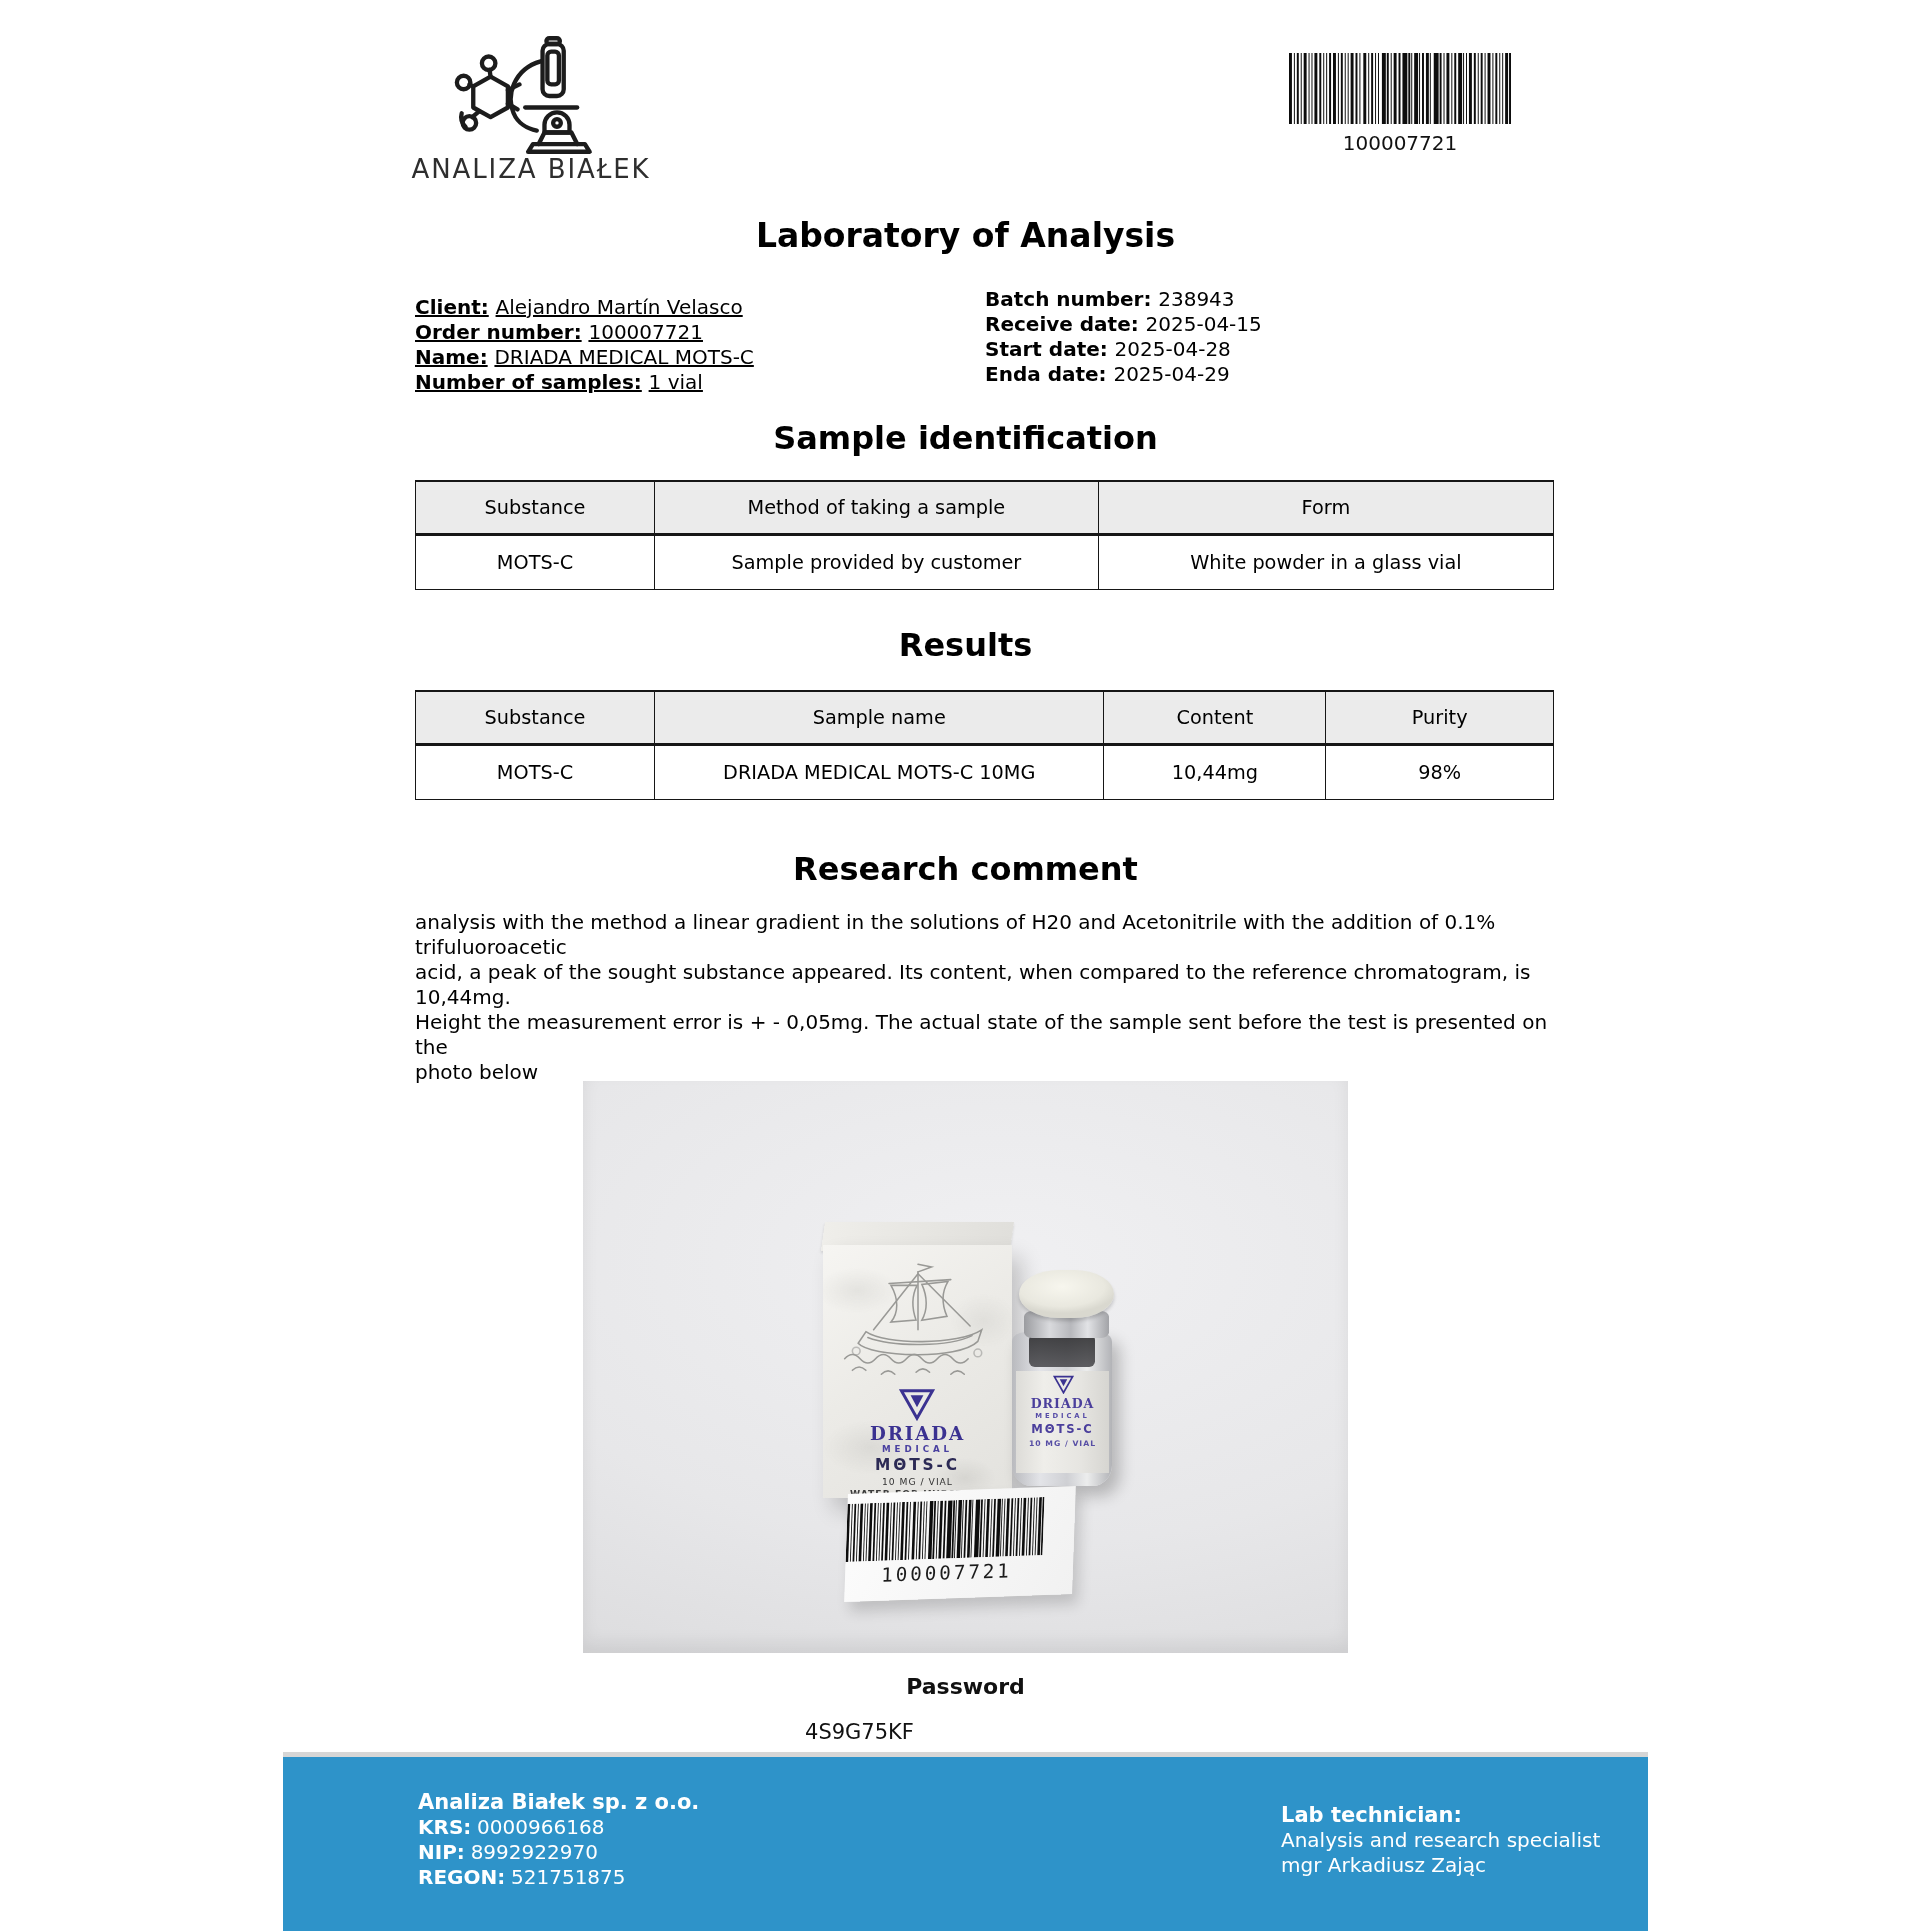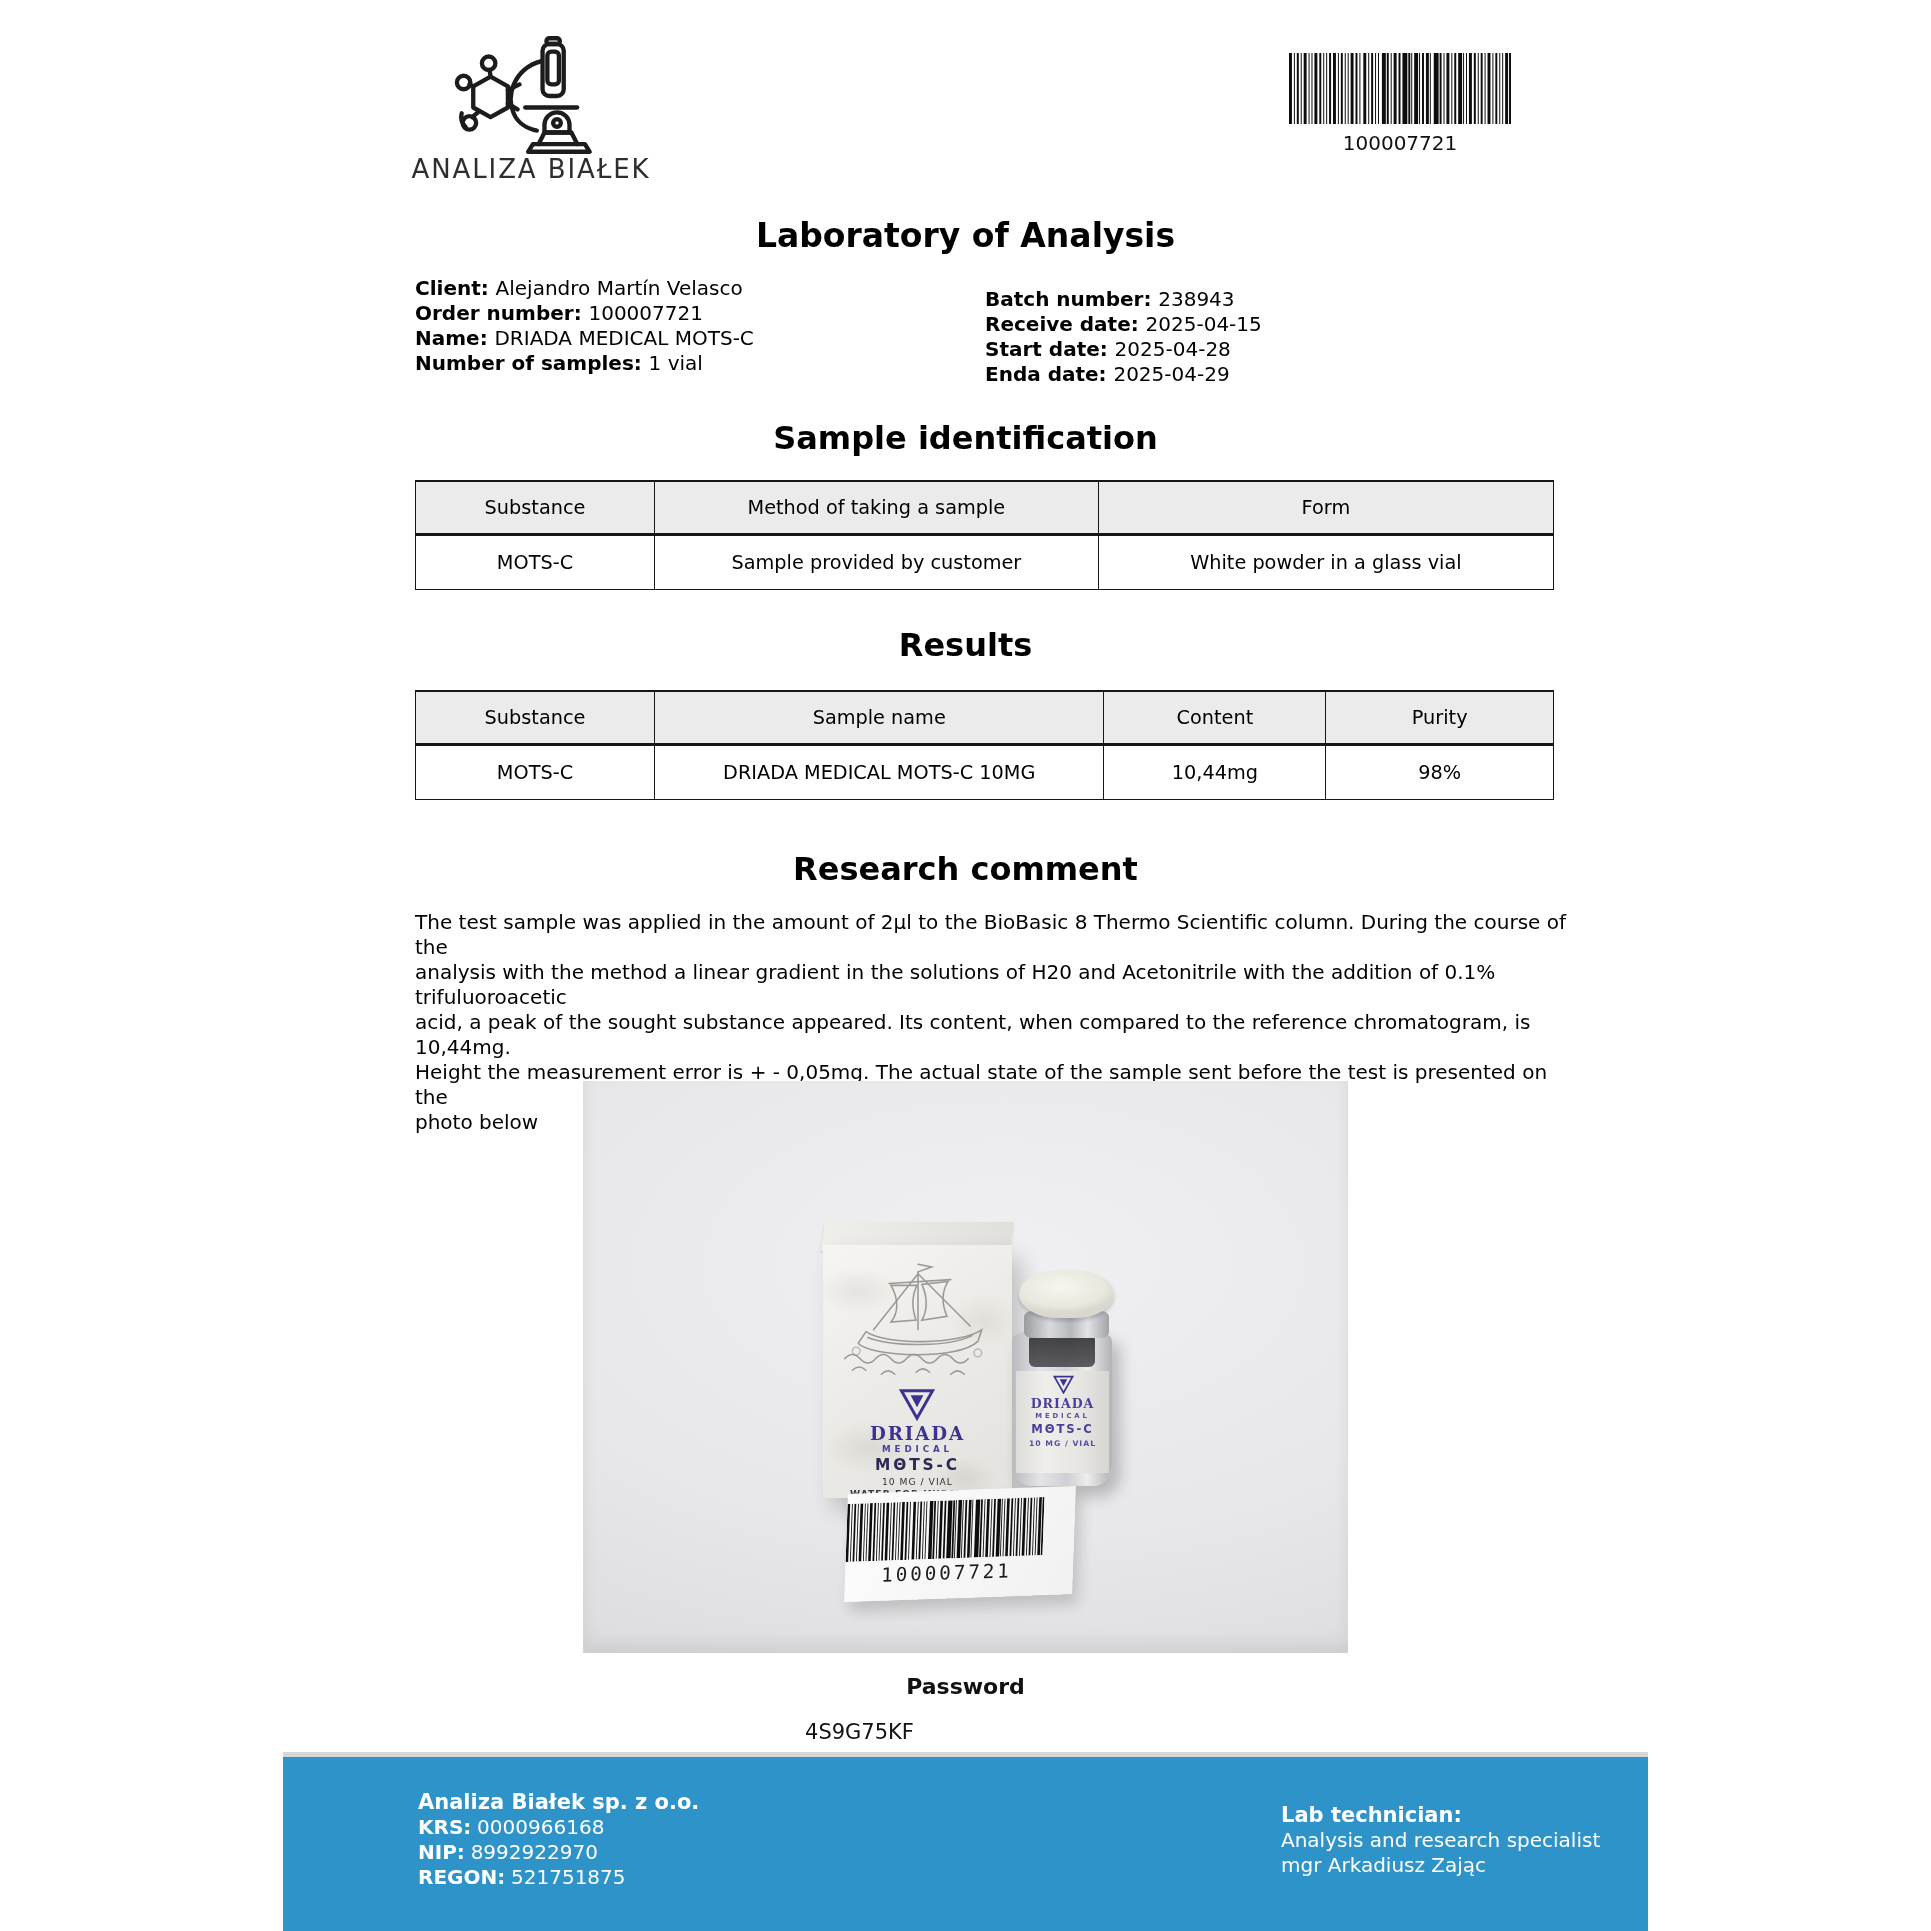--- a/index.html
+++ b/index.html
@@ -16,21 +16,21 @@
   #top-barcode-num{left:1289px;top:131px;width:222px;text-align:center;font-size:20px;color:#111;}
 
   
   .h1{left:0;width:1931px;text-align:center;font-weight:700;font-size:33px;color:#000;}
   .h2{left:0;width:1931px;text-align:center;font-weight:700;font-size:32px;color:#000;}
 
   
   .info-col{font-size:20px;line-height:25px;color:#000;}
   .info-col .row{height:25px;white-space:nowrap;}
   .lbl{font-weight:700;margin-right:6.8px;}
-  #info-left{left:415px;top:276px;}
+  #info-left{left:415px;top:295px;text-decoration:underline;}
   #info-right{left:985px;top:287px;}
 
   
   table.doc{border-collapse:collapse;table-layout:fixed;width:1139px;font-size:19.3px;background:#fff;}
   table.doc th,table.doc td{border:1.9px solid #161616;text-align:center;padding:0;font-weight:400;color:#000;margin-left:16px;}
   table.doc th{background:#ebebeb;height:51px;border-bottom-width:3.9px;border-top-width:2.9px;}
   table.doc td{height:53px;}
   #table-sample{left:415px;top:480px;}
   #table-results{left:415px;top:690px;}
 
@@ -265,21 +265,20 @@
       <td>MOTS-C</td>
       <td>DRIADA MEDICAL MOTS-C 10MG</td>
       <td>10,44mg</td>
       <td>98%</td>
     </tr>
   </tbody>
     </table>
 
   <div class="abs h2" style="top:850px">Research comment</div>
   <div id="comment" class="abs">
-    <div>The test sample was applied in the amount of 2µl to the BioBasic 8 Thermo Scientific column. During the course of the</div>
     <div>analysis with the method a linear gradient in the solutions of H20 and Acetonitrile with the addition of 0.1% trifuluoroacetic</div>
     <div>acid, a peak of the sought substance appeared. Its content, when compared to the reference chromatogram, is 10,44mg.</div>
     <div>Height the measurement error is + - 0,05mg. The actual state of the sample sent before the test is presented on the</div>
     <div>photo below</div>
   </div>
 
 
   <div id="photo" class="abs">
 
     <div id="pbox-flap" class="abs"></div>

